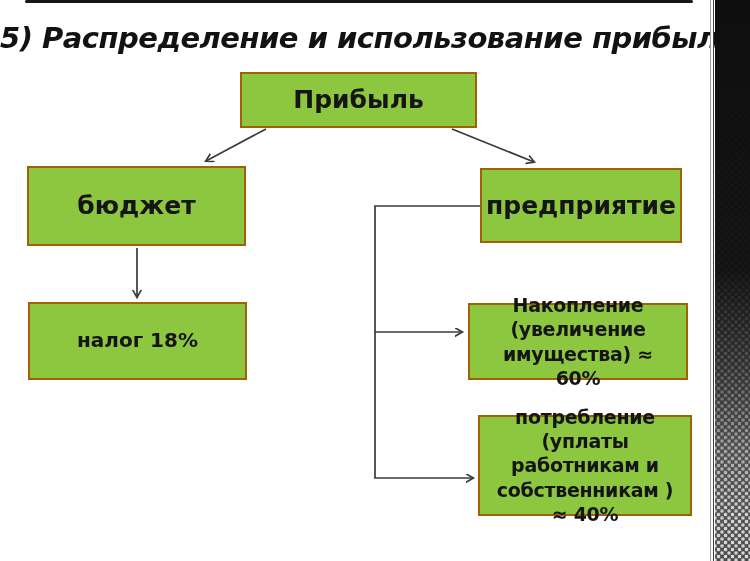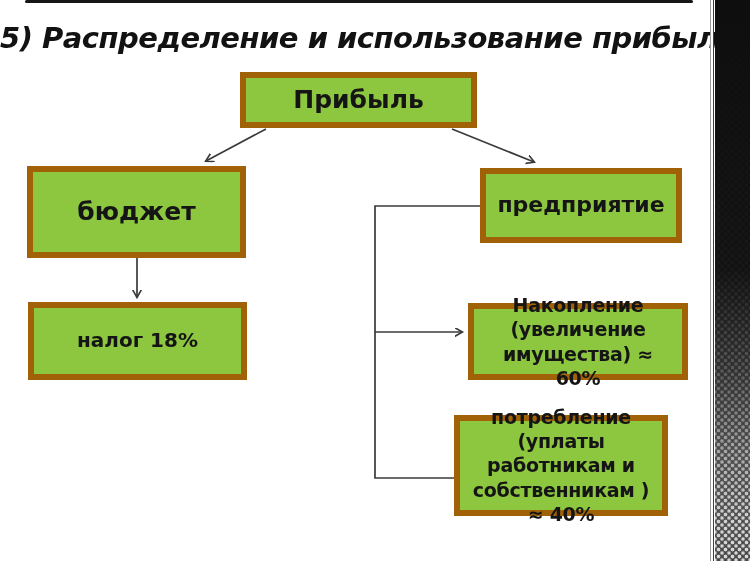--- a/index.html
+++ b/index.html
@@ -54,35 +54,35 @@
     font-weight: bold;
     font-style: italic;
     color: #121212;
     letter-spacing: -0.5px;
     white-space: nowrap;
   }
   .node {
     position: absolute;
     box-sizing: border-box;
     background: #8dc63f;
-    border: 6px solid #a16207;
+    border: 2px solid #a16207;
     color: #151515;
     font-weight: bold;
     display: flex;
     align-items: center;
     justify-content: center;
     text-align: center;
     line-height: 1.28;
   }
   .node-profit      { left: 240px; top: 72px;  width: 237px; height: 56px;  font-size: 25px; }
-  .node-budget      { left: 27px;  top: 166px; width: 219px; height: 92px;  font-size: 25px; }
-  .node-enterprise  { left: 480px; top: 168px; width: 202px; height: 75px;  font-size: 22px; }
+  .node-budget      { left: 27px;  top: 166px; width: 219px; height: 80px;  font-size: 25px; }
+  .node-enterprise  { left: 480px; top: 168px; width: 202px; height: 75px;  font-size: 25px; }
   .node-tax         { left: 28px;  top: 302px; width: 219px; height: 78px;  font-size: 20px; }
   .node-accumulation{ left: 468px; top: 303px; width: 220px; height: 77px;  font-size: 19px; padding: 2px 21px; letter-spacing: -0.3px;}
-  .node-consumption { left: 454px; top: 415px; width: 214px; height: 101px; font-size: 19px; padding: 2px 6px; letter-spacing: -0.3px;}
+  .node-consumption { left: 478px; top: 415px; width: 214px; height: 101px; font-size: 19px; padding: 2px 6px; letter-spacing: -0.3px;}
   .connector-layer {
     position: absolute;
     left: 0; top: 0; width: 750px; height: 561px;
     pointer-events: none;
   }
 </style>
 </head>
 <body>
 
 <div class="slide">

